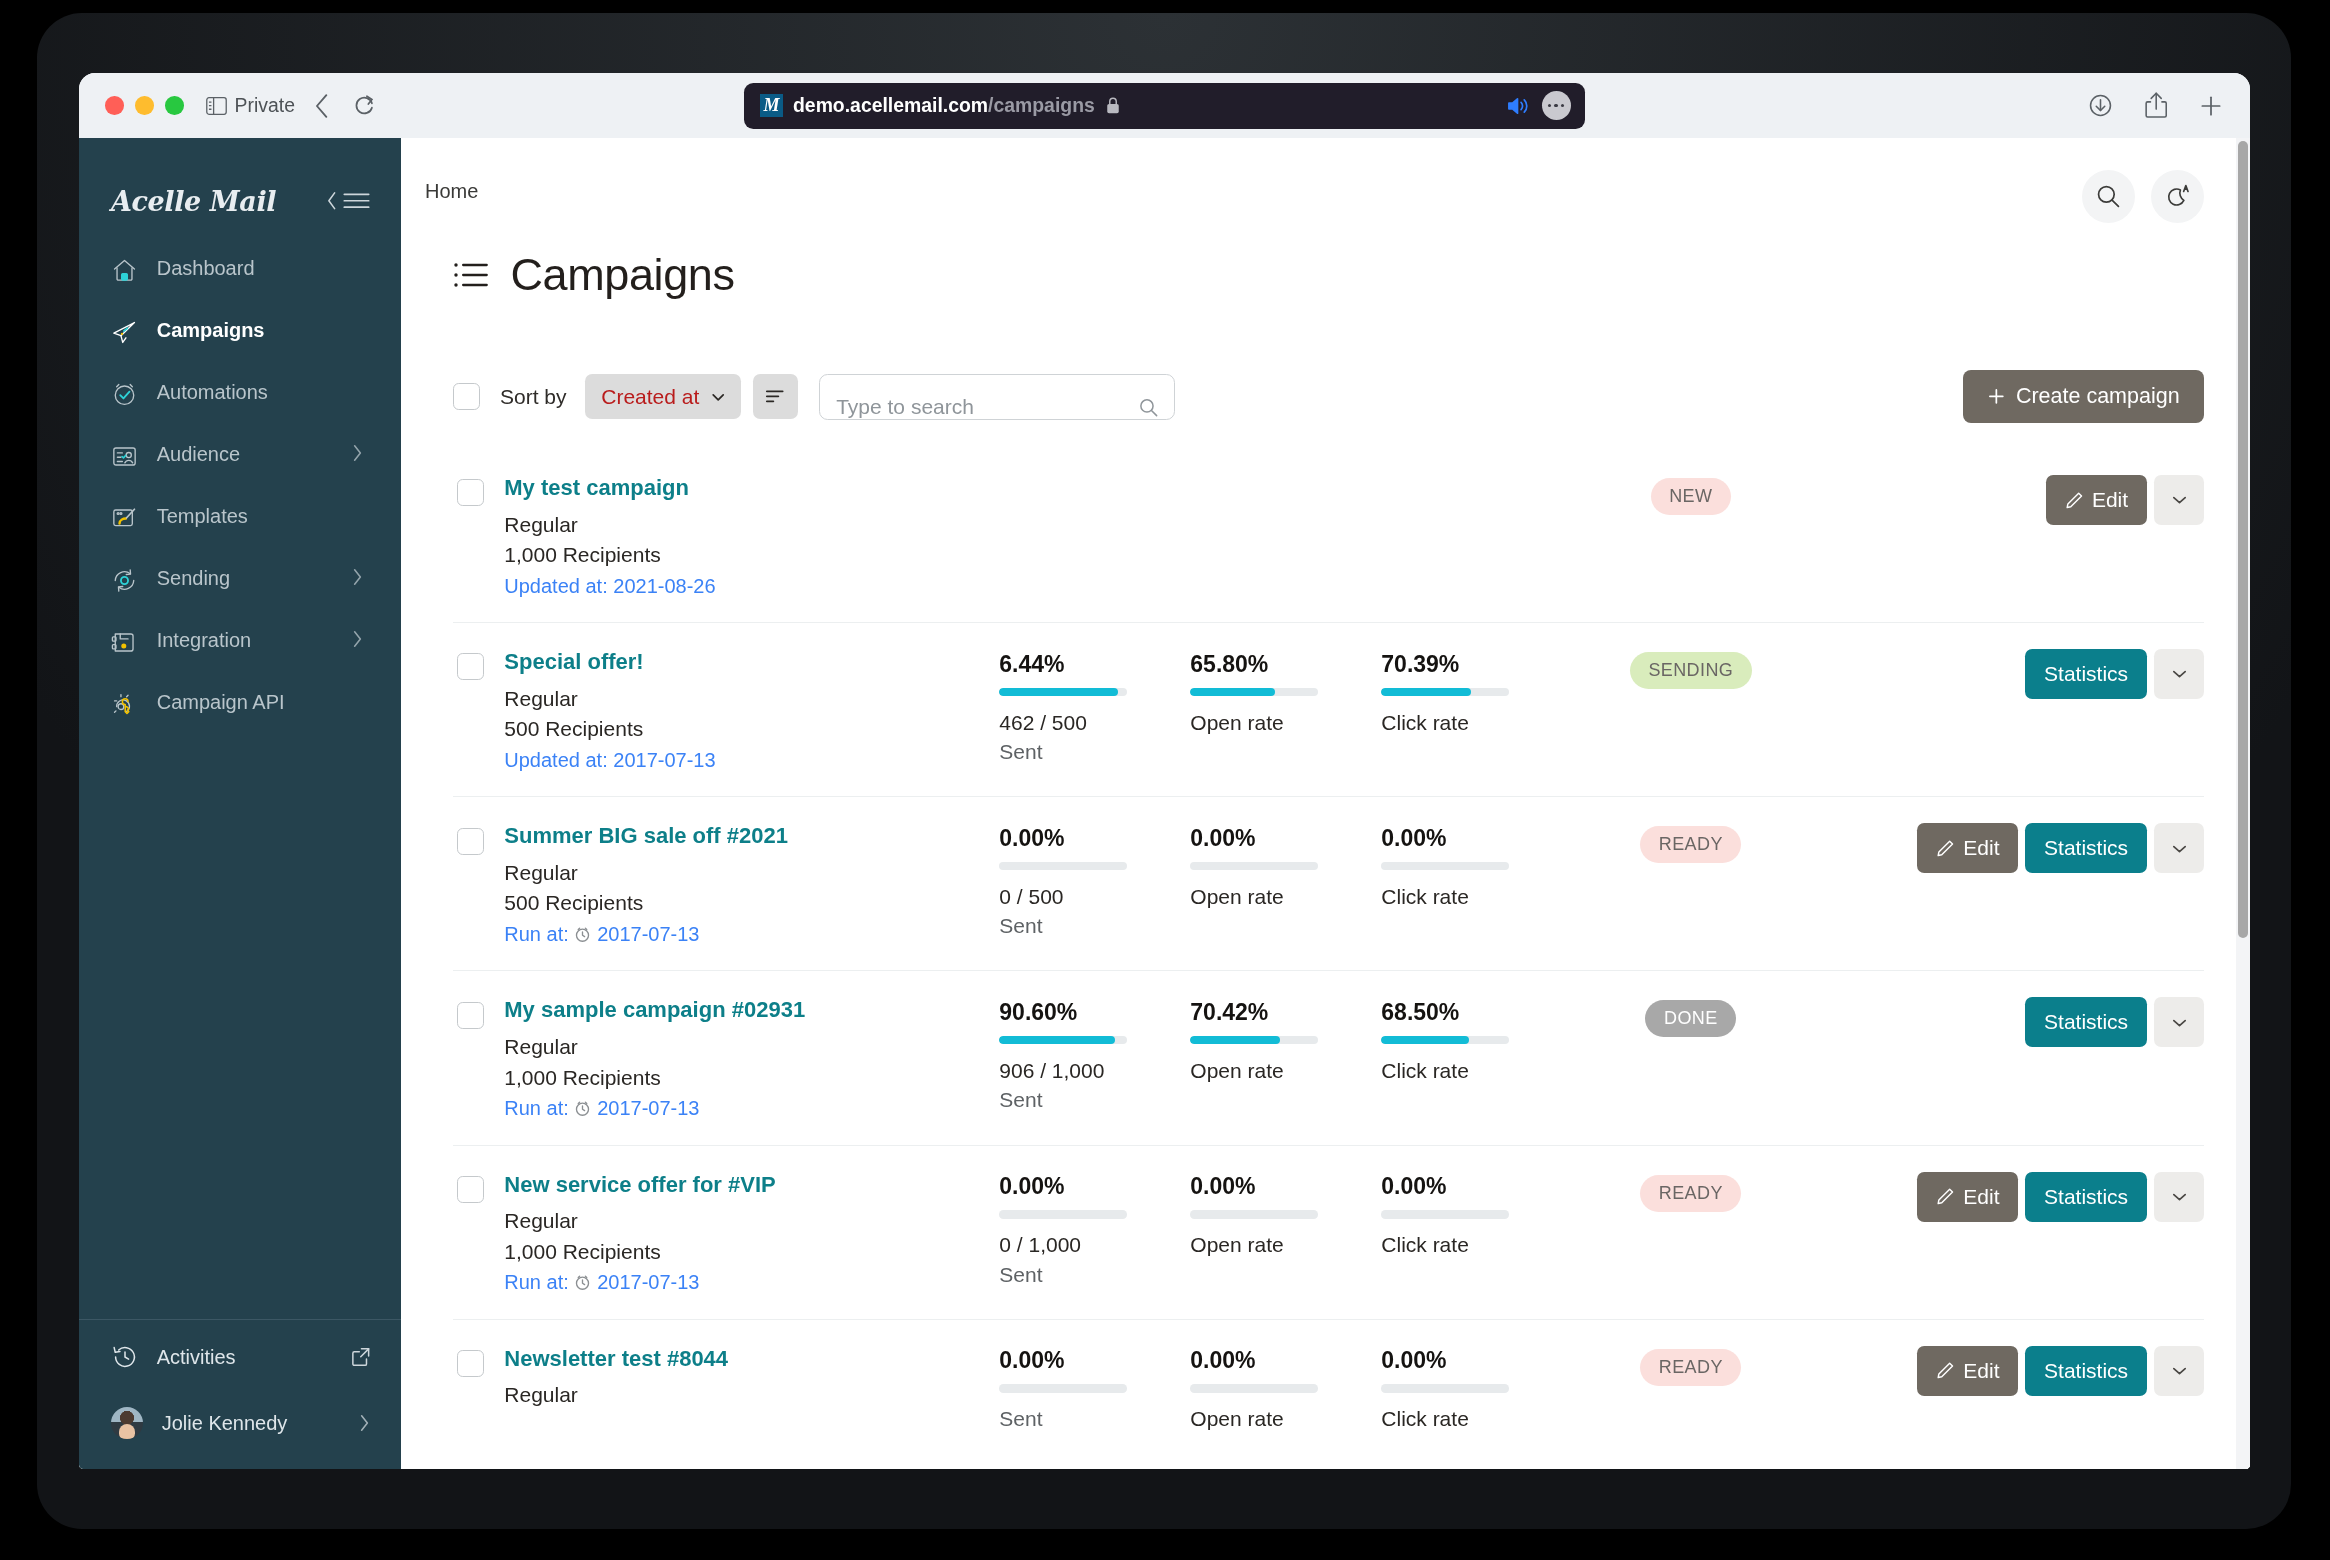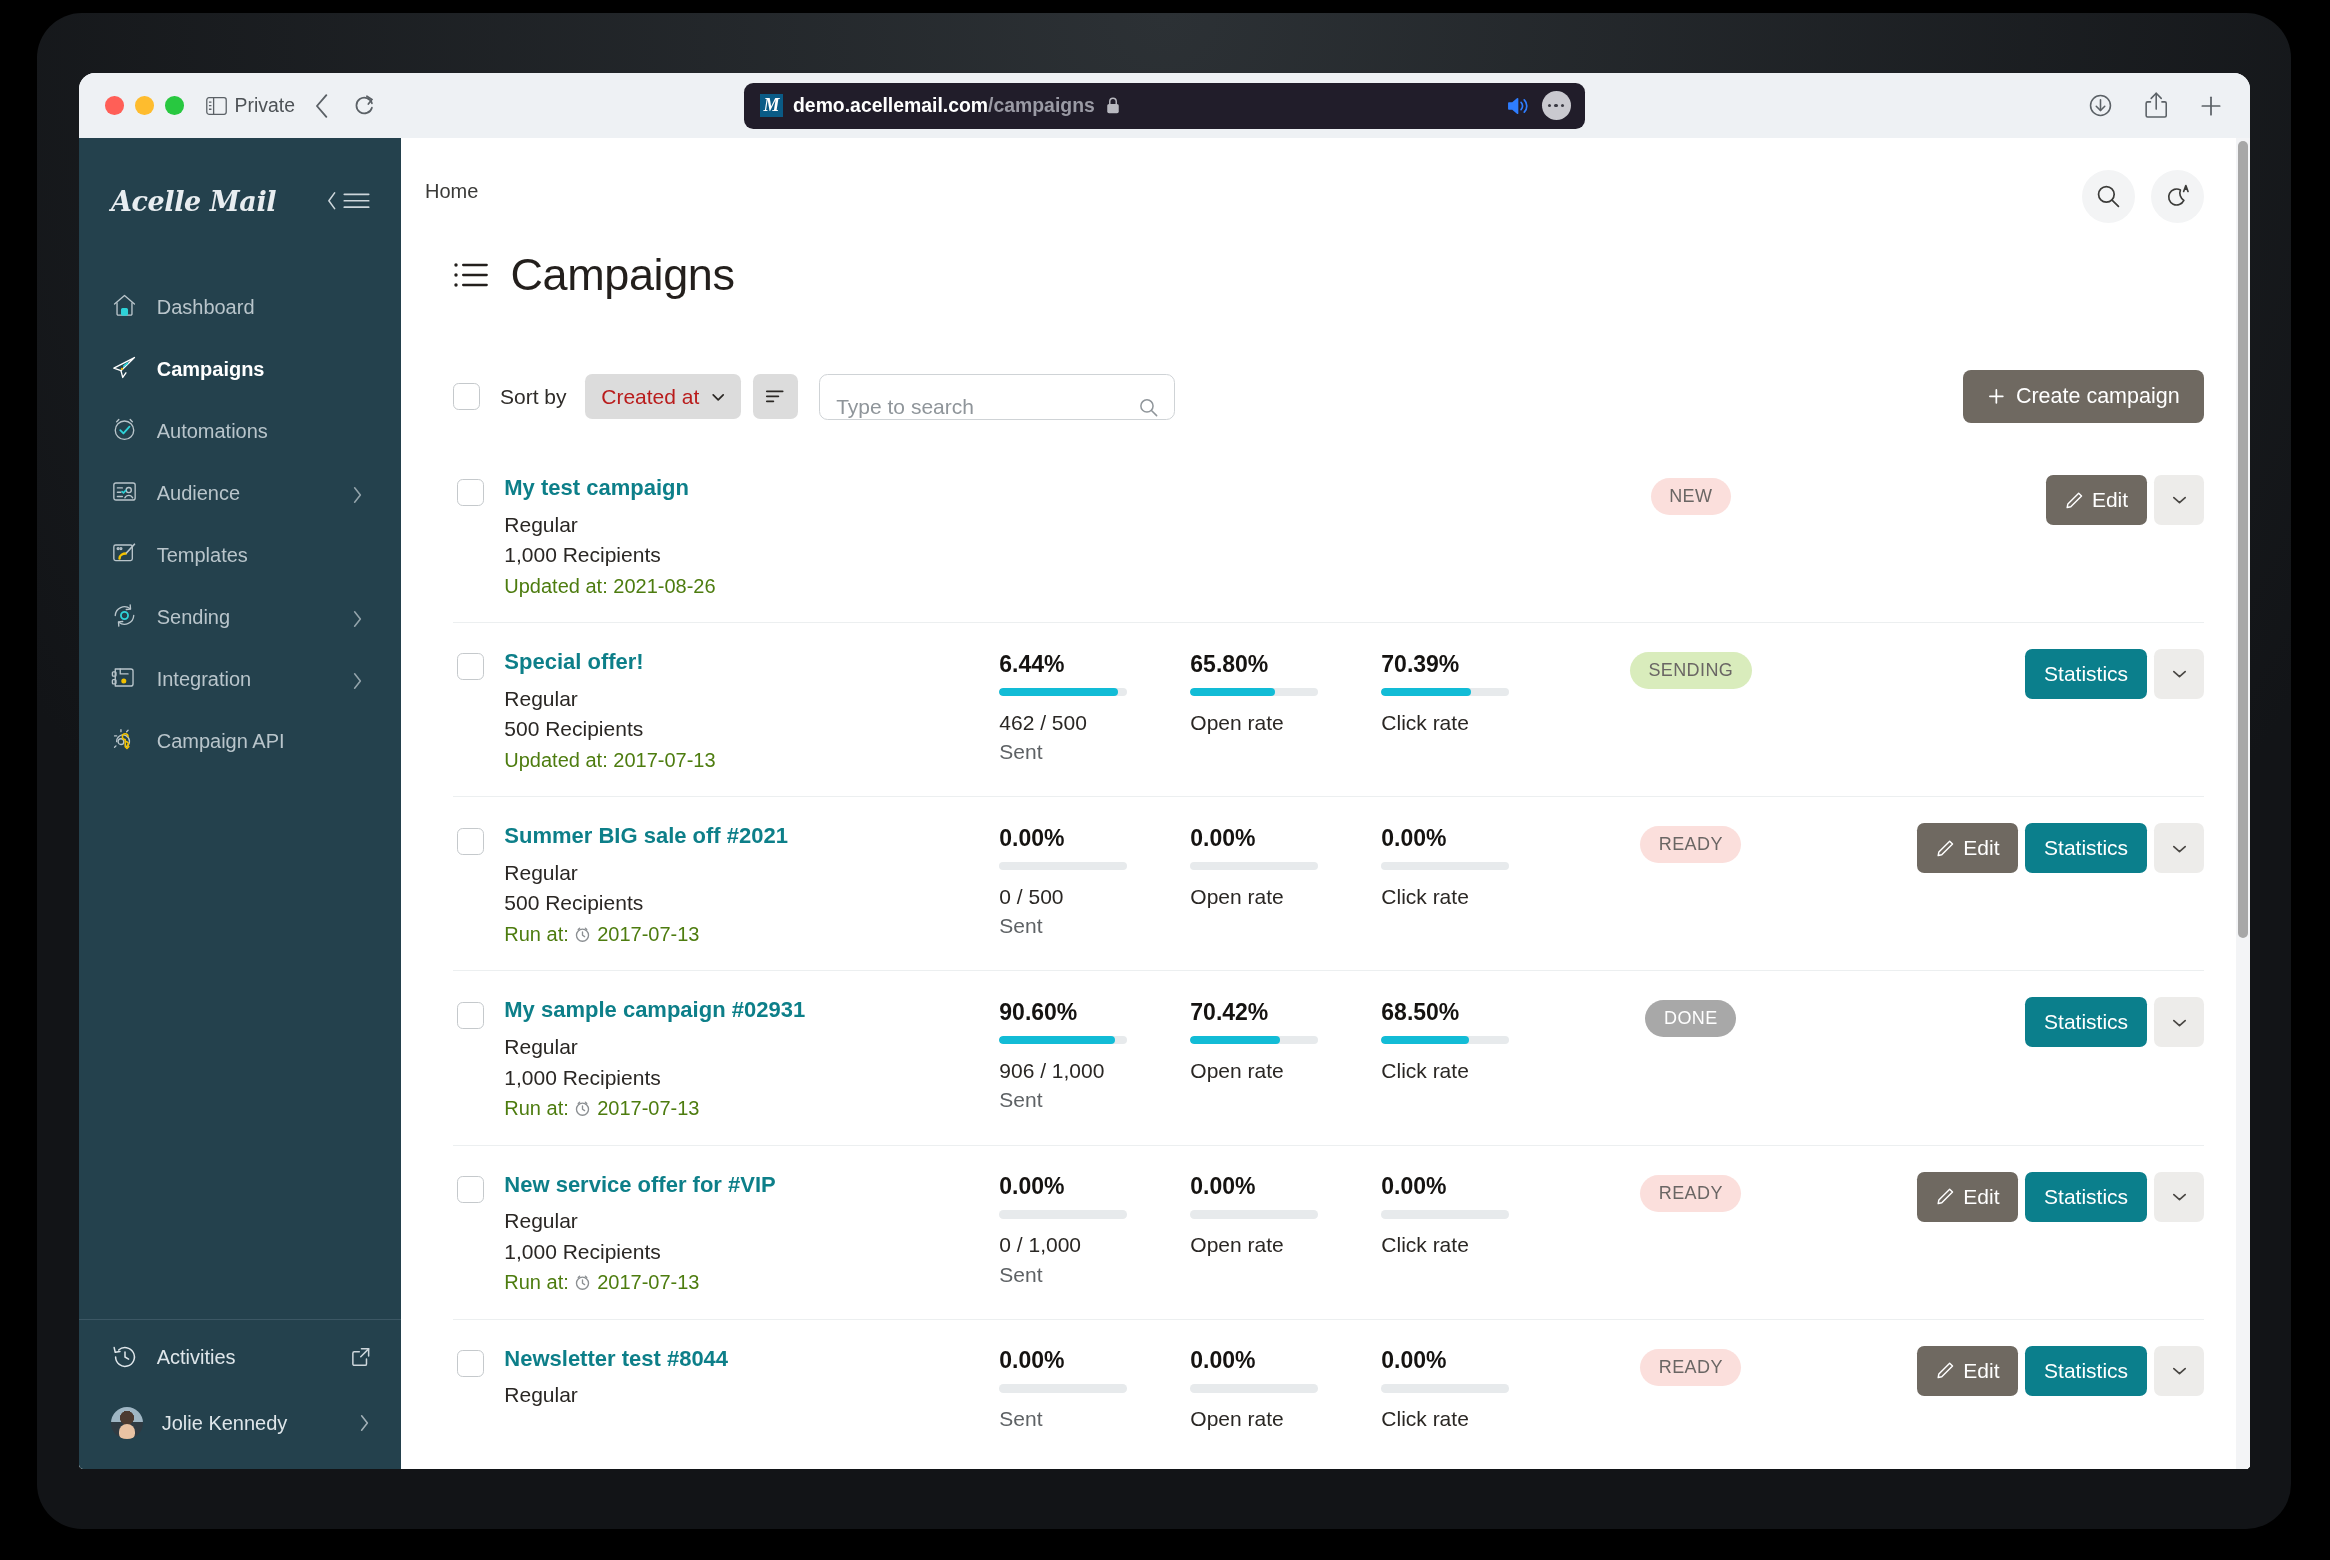--- a/index.html
+++ b/index.html
@@ -109,21 +109,21 @@
     font-weight: bold;
     font-size: 27px;
     color: #e8edf0;
     letter-spacing: -0.4px;
     white-space: nowrap;
   }
   #collapse-btn { display: flex; align-items: center; gap: 4.3px; color: #cdd6db; }
 
   #nav { margin-top: 27px; flex: 1; }
   .nav-item {
-    display: flex; align-items: flex-end;
+    display: flex; align-items: flex-start;
     height: 62px;
     padding: 0 37px 0 32px;
     gap: 18.7px;
     font-size: 20px;
     color: #b9c5cb;
     cursor: pointer;
   }
   .nav-item.active { color: #ffffff; font-weight: 600; }
   .nav-item .label { flex: 1; white-space: nowrap; }
   .nav-icon { width: 27px; height: 27px; flex: 0 0 27px; display:flex; align-items:center; justify-content:center; }
@@ -215,21 +215,21 @@
   }
   .row:first-child { border-top: 0; padding-top: 13px; }
 
   .row-check { margin: 4.3px 20px 0 4.3px; }
   .row-info { width: 495px; flex: 0 0 495px; }
   .camp-name {
     font-size: 22px; font-weight: bold; color: #0d7f89; cursor: pointer;
     display: block; margin-bottom: 8.6px; white-space: nowrap;
   }
   .camp-meta { font-size: 21px; color: #2a2724; line-height: 1.45; }
-  .camp-date { font-size: 20px; color: #4d7c0f; margin-top: 4.3px; display: flex; align-items: center; gap: 5.7px; }
+  .camp-date { font-size: 20px; color: #3b82f6; margin-top: 4.3px; display: flex; align-items: center; gap: 5.7px; }
 
   .stats { display: flex; gap: 0; margin-top: 1.4px; }
   .stat { width: 191px; flex: 0 0 191px; }
   .stat-val { font-size: 23px; font-weight: bold; color: #151311; margin-bottom: 10px; }
   .bar { height: 8.6px; border-radius: 4.3px; background: #e7eaec; overflow: hidden; width: 128px; }
   .bar > i { display: block; height: 100%; background: #12bcd6; border-radius: 4.3px; }
   .stat-cap { font-size: 21px; color: #2a2724; margin-top: 11.5px; line-height: 1.4; }
   .stat-cap .muted { color: #5e6265; }
 
   .badge-cell { width: 237px; flex: 0 0 237px; display: flex; justify-content: center; padding-top: 2.9px; }

